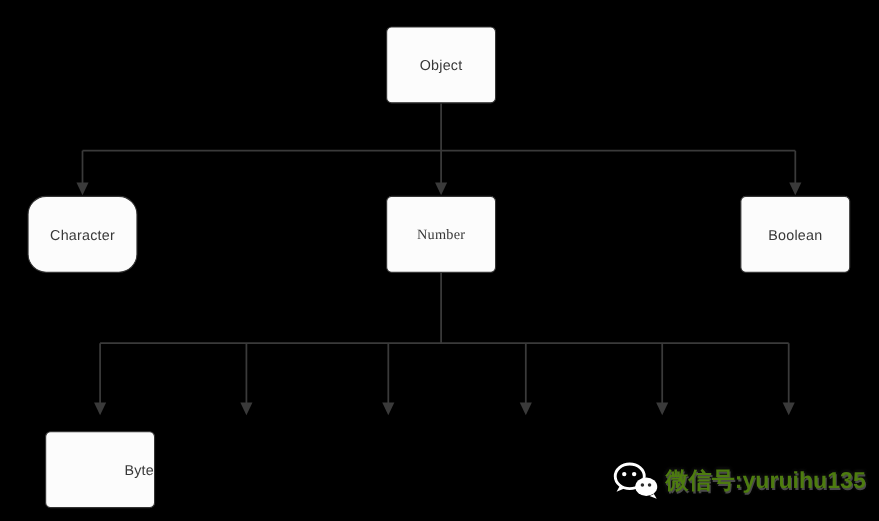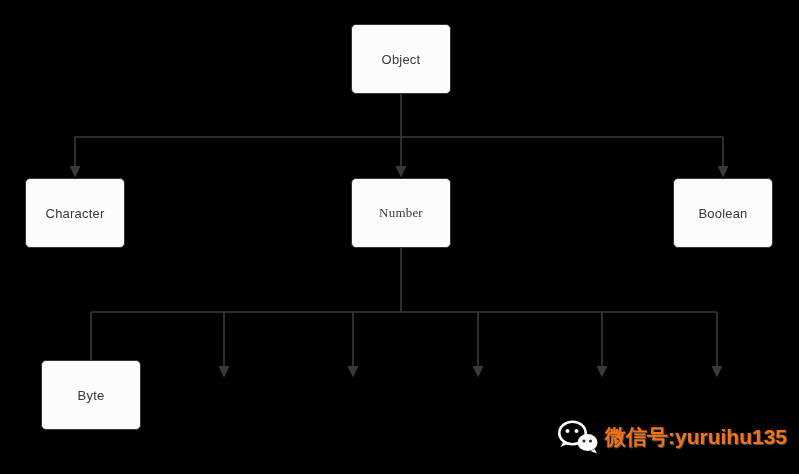--- a/index.html
+++ b/index.html
@@ -33,44 +33,44 @@
     display: flex;
     align-items: center;
     justify-content: center;
     color: #383838;
     font-size: 13px;
     letter-spacing: 0.2px;
   }
   .node span { white-space: nowrap; }
 
   #node-object    { left: 351px; top: 24px;  }
-  #node-character { left: 25px;  top: 178px; }
+  #node-character { left: 25px;  top: 178px; border-radius: 17px; }
   #node-number    { left: 351px; top: 178px; font-family: Liberation Serif, serif; }
   #node-boolean   { left: 673px; top: 178px; align-items: center; }
-  #node-byte      { left: 41px;  top: 360px; }
+  #node-byte      { left: 41px;  top: 392px; justify-content: flex-end; }
   #node-short     { left: 174px; top: 378px; }
   #node-integer   { left: 303px; top: 378px; }
   #node-long      { left: 428px; top: 378px; }
   #node-float     { left: 552px; top: 378px; }
   #node-double    { left: 667px; top: 378px; }
 
   .watermark {
     position: absolute;
     left: 556px;
     top: 418px;
     display: flex;
     align-items: center;
     gap: 5px;
     z-index: 5;
   }
   .watermark .wm-icon {
     filter: drop-shadow(1px 2px 2px rgba(0,0,0,0.9));
   }
   .watermark .wm-text {
-    color: #f97316;
+    color: #4d7c0f;
     font-size: 21px;
     font-weight: bold;
     white-space: nowrap;
     text-shadow:
       1px 1px 0 #4a4a4a,
       2px 2px 3px rgba(0,0,0,0.9),
       -1px -1px 2px rgba(0,0,0,0.7),
       0 0 4px rgba(110,110,110,0.6);
   }
 </style>

